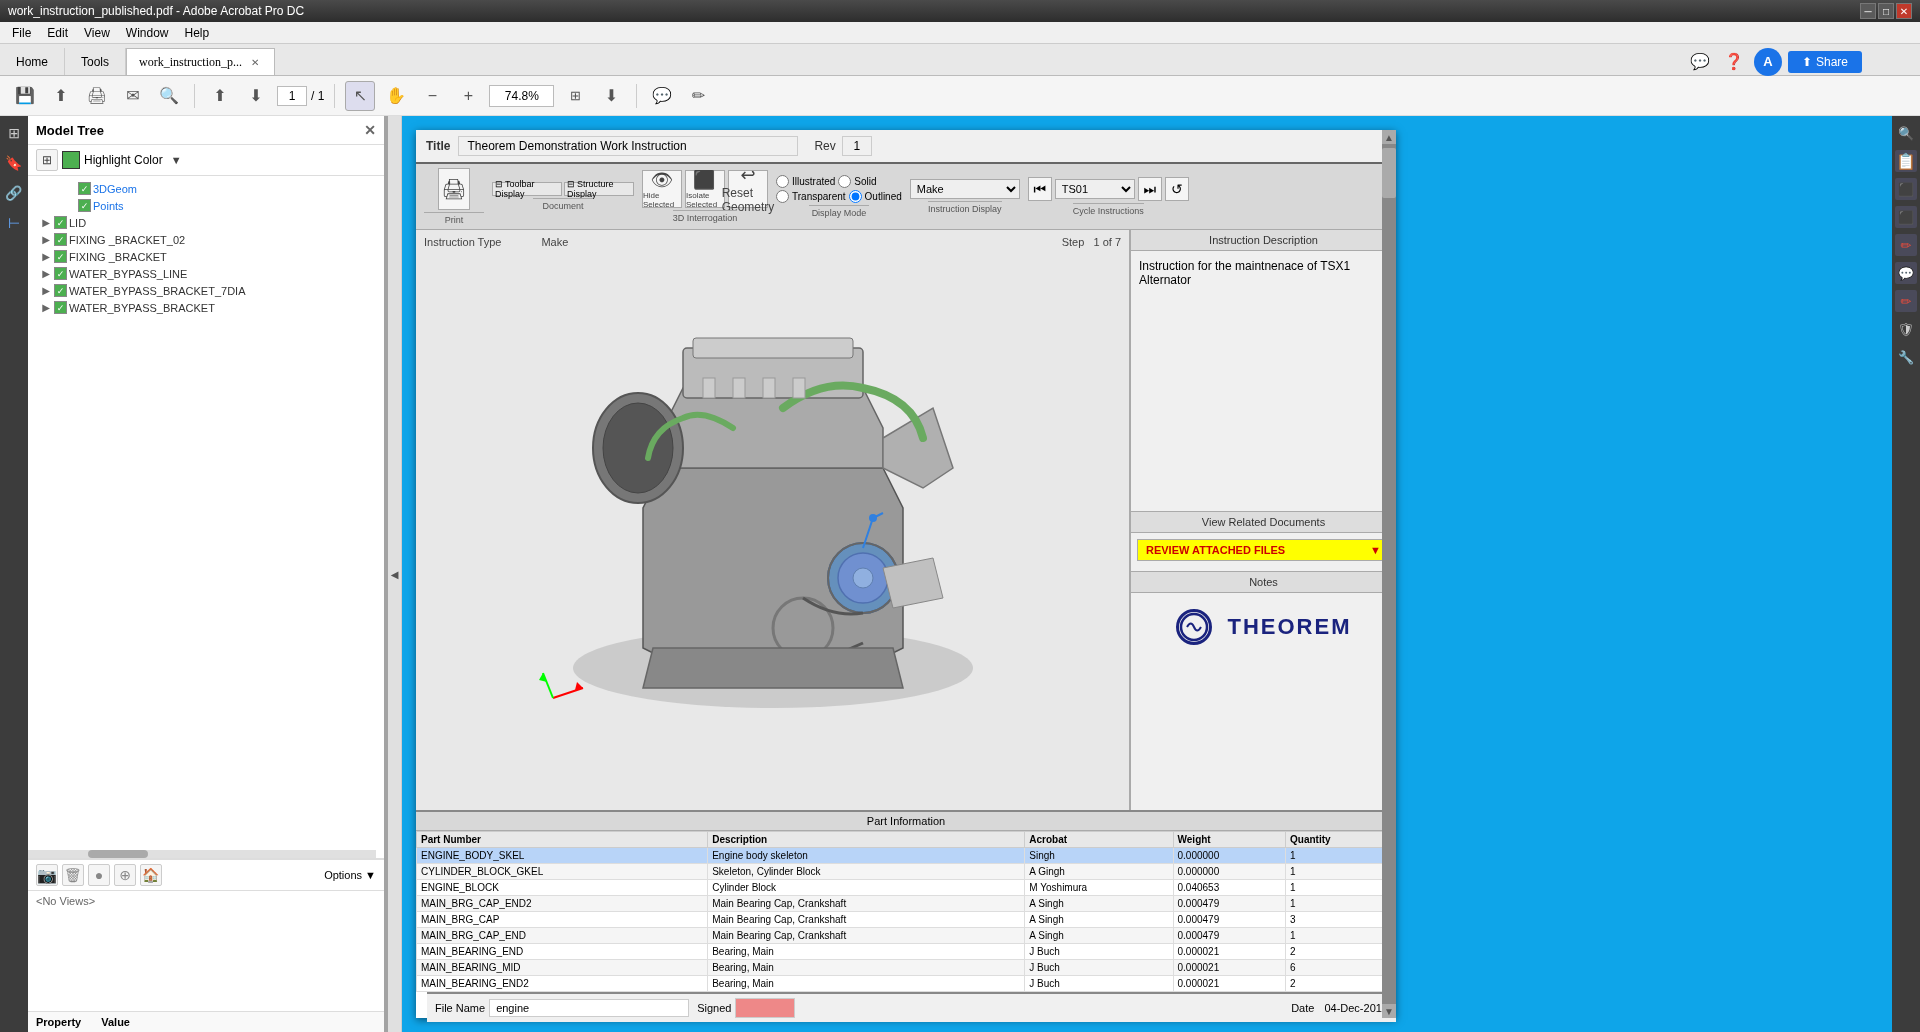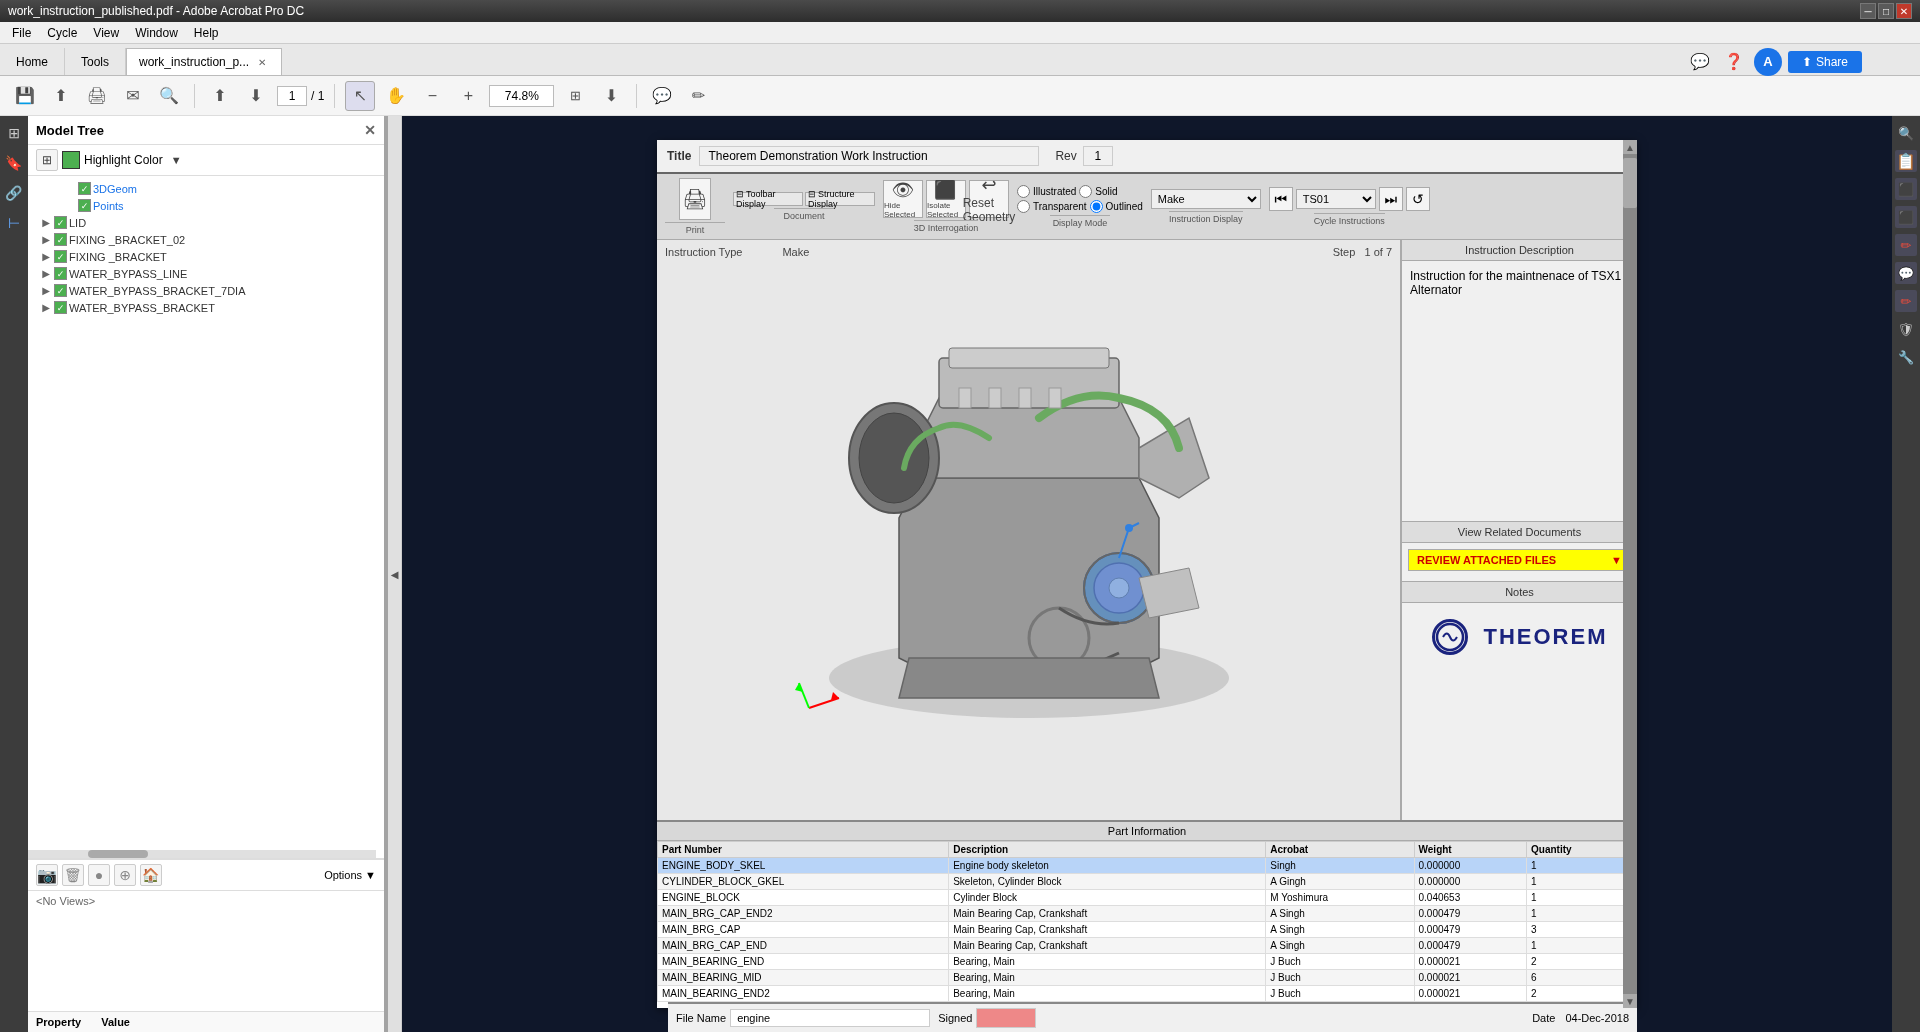--- a/index.html
+++ b/index.html
@@ -66,20 +66,21 @@
     .tab-doc {
       display: flex;
       align-items: center;
       padding: 0 12px;
       font-size: 12px;
       background: #fff;
       border: 1px solid #bbb;
       border-bottom: none;
       cursor: pointer;
       gap: 6px;
+      font-family: Liberation Serif, serif;
     }
     .tab-close-btn {
       font-size: 10px;
       color: #666;
       cursor: pointer;
       padding: 1px 3px;
     }
     .tab-share-btn {
       margin-left: auto;
       background: #1a73e8;
@@ -256,26 +257,25 @@
       justify-content: center;
       cursor: pointer;
       font-size: 10px;
       color: #555;
       border-right: 1px solid #ccc;
     }
 
     
     #pdf-area {
       flex: 1;
-      background: #0f172a;
+      background: #0ea5e9;
       overflow: auto;
       display: flex;
       flex-direction: column;
-      align-items: center;
-      padding: 24px;
+      padding: 14px;
       position: relative;
     }
 
     #pdf-page {
       background: #fff;
       width: 980px;
       min-height: 820px;
       position: relative;
       box-shadow: 0 2px 8px rgba(0,0,0,0.5);
     }
@@ -422,21 +422,21 @@
       left: 10px;
       right: 10px;
       bottom: 10px;
       display: flex;
       align-items: center;
       justify-content: center;
     }
 
     
     #right-panel {
-      width: 235px;
+      width: 265px;
       background: #f0f0f0;
       display: flex;
       flex-direction: column;
     }
     .rpanel-section {
       border-bottom: 1px solid #aaa;
     }
     .rpanel-title {
       background: #ddd;
       padding: 4px 8px;
@@ -624,21 +624,21 @@
   <span>work_instruction_published.pdf - Adobe Acrobat Pro DC</span>
   <div id="titlebar-controls">
     <div class="title-btn">─</div>
     <div class="title-btn">□</div>
     <div class="title-btn close">✕</div>
   </div>
 </div>
 
 <div id="menubar">
   <span class="menu-item">File</span>
-  <span class="menu-item">Cycle</span>
+  <span class="menu-item">Edit</span>
   <span class="menu-item">View</span>
   <span class="menu-item">Window</span>
   <span class="menu-item">Help</span>
 </div>
 
 <div id="tabbar">
   <div class="tab-home">
     <span>Home</span>
   </div>
   <div class="tab-tools">

